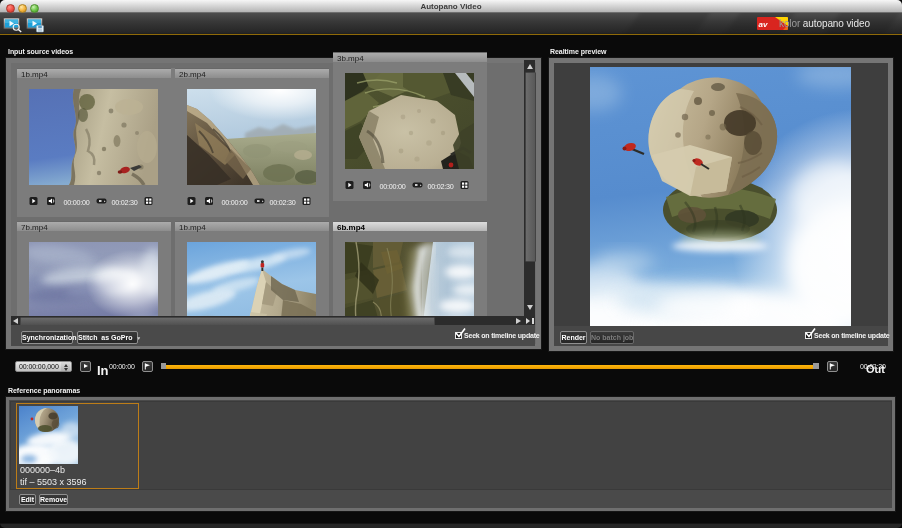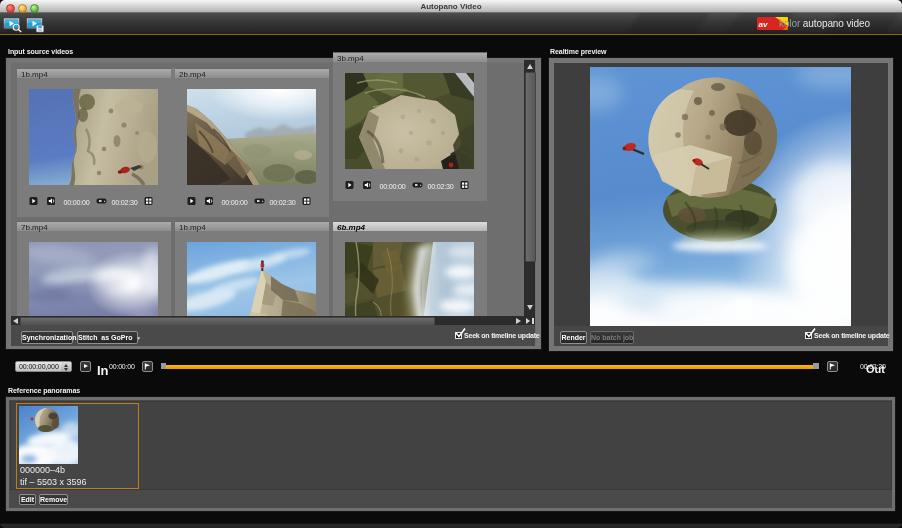--- a/index.html
+++ b/index.html
@@ -21,21 +21,21 @@
   .panel{border:5px solid #757575;box-shadow:0 0 0 1px #161616;}
   #lpanel{left:6px;top:58px;width:525px;height:281px;background:#6e6e6e;}
   #rpanel{left:549px;top:58px;width:334px;height:283px;background:#3e3e3e;}
   #bpanel{left:6px;top:397px;width:883px;height:108px;border:3px solid #6f6f6f;
     box-shadow:0 0 0 1px #161616;background:#4a4a4a;}
   
   .tile{width:154px;height:149px;background:#7c7c7c;overflow:hidden;}
   .ttitle{position:absolute;left:0;top:0;width:154px;height:10px;
     background:linear-gradient(#ababab,#8d8d8d);border-top:1px solid #686868;
     font-size:8px;color:#1d1d1d;padding-left:4px;line-height:11px;box-sizing:border-box;white-space:nowrap;}
-  .sel .ttitle{background:linear-gradient(#dcdcdc,#b6b6b6);color:#000;font-weight:bold;font-style:italic;}
+  .sel .ttitle{background:linear-gradient(#dcdcdc,#b6b6b6);color:#000;font-weight:bold;}
   .ph{position:absolute;left:12px;top:21px;}
   .ctr{position:absolute;left:0px;top:126px;width:154px;height:10px;}
   
   .sbar{background:#2c2c2c;}
   .sthumb{background:linear-gradient(90deg,#6c6c6c,#585858);border:1px solid #434343;border-radius:1px;}
   .sarrow{position:absolute;width:0;height:0;}
   
   .btn{position:absolute;background:linear-gradient(#3a3a3a,#262626);border:1px solid #909090;
     border-radius:2px;color:#fff;font-weight:bold;font-size:7px;text-align:center;white-space:nowrap;}
   .chk{font-size:7px;color:#f4f4f4;font-weight:bold;white-space:nowrap;}

